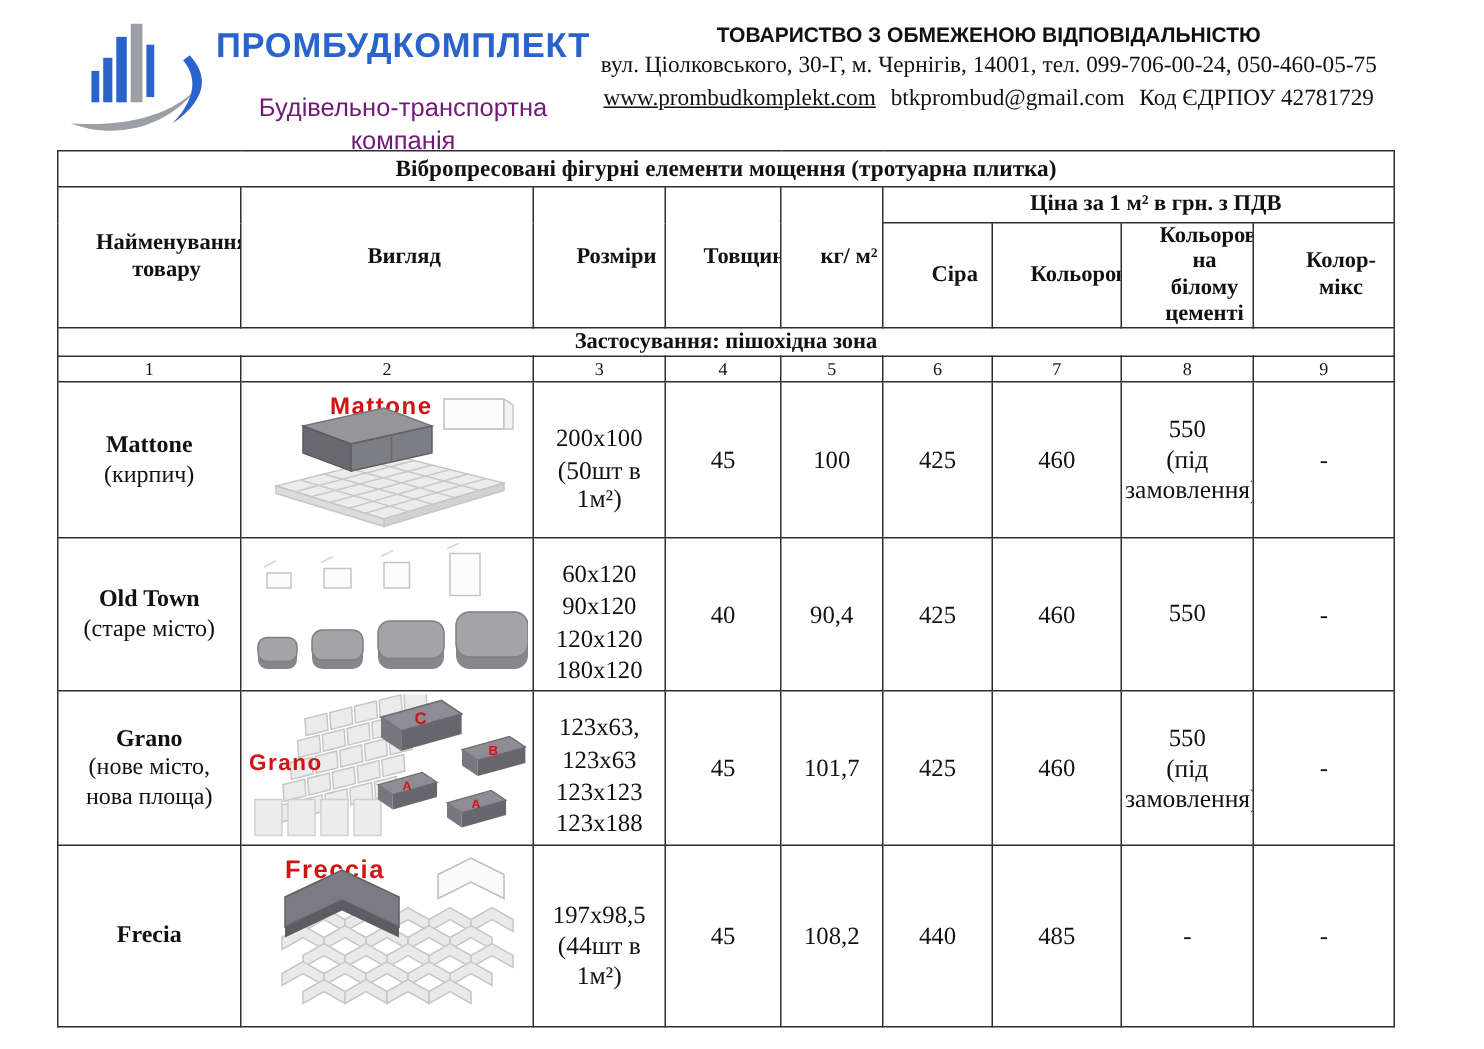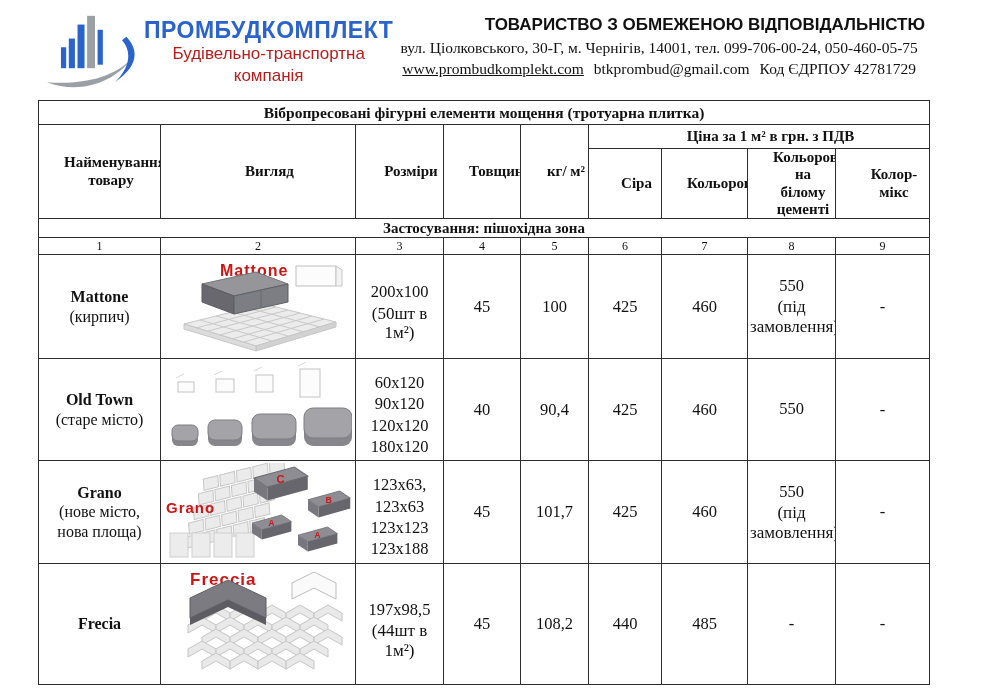--- a/index.html
+++ b/index.html
@@ -5,24 +5,24 @@
   html,body{margin:0;padding:0;background:#ffffff;}
   .page{position:relative;width:989px;height:699px;background:#fff;overflow:hidden;
         font-family:"Liberation Serif",serif;color:#111;}
   
   .header{display:flex;align-items:flex-start;padding:6px 0 0 40px;height:90px;}
   .brand{display:flex;align-items:flex-start;}
   .logo{width:96px;height:86px;flex:0 0 auto;}
   .brand-text{margin-left:8px;padding-top:12px;text-align:center;}
   .brand-name{font-family:Liberation Sans, sans-serif;font-weight:bold;font-size:23px;
               letter-spacing:.5px;color:#2a63cc;line-height:1.1;}
-  .brand-tagline{font-family:"Liberation Sans",sans-serif;font-size:17px;color:#b91c1c;
-              line-height:1.25;margin-top:0;text-align:center;}
+  .brand-tagline{font-family:"Liberation Sans",sans-serif;font-size:17px;color:#701a75;
+              line-height:1.25;margin-top:18px;text-align:center;}
   .org{margin-left:auto;margin-right:64px;width:540px;text-align:center;padding-top:8px;}
-  .org-bold{font-family:"Liberation Sans",sans-serif;font-weight:bold;font-size:17px;line-height:1.3;text-align:right;}
+  .org-bold{font-family:"Liberation Sans",sans-serif;font-weight:bold;font-size:14px;line-height:1.3;}
   .org-serif{font-family:"Liberation Serif",serif;font-size:15.5px;line-height:1.25;margin-top:2px;}
   .link{text-decoration:underline;cursor:pointer;}
   .org-serif span{margin:0 3px;}
   
   table.price-table{border-collapse:collapse;table-layout:fixed;width:891px;
         margin:4px 0 0 38px;border:1px solid #2e2e2e;}
   table.price-table td{border:1px solid #2e2e2e;text-align:center;vertical-align:middle;
         padding:0 2px;overflow:hidden;}
   tr.t-title td{font-weight:bold;font-size:15.5px;height:23px;}
   tr.t-head td{font-weight:bold;font-size:15px;line-height:1.15;padding-left:25px;}

